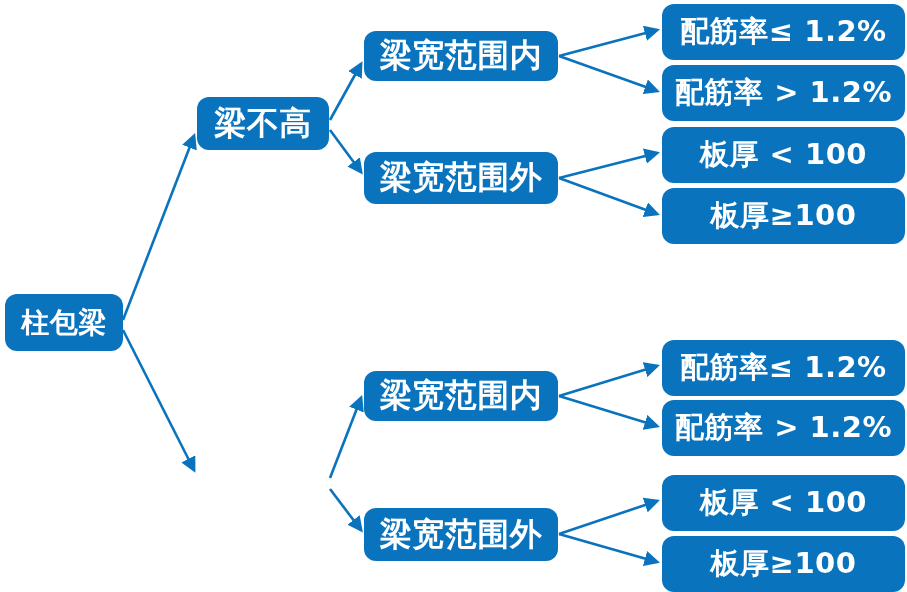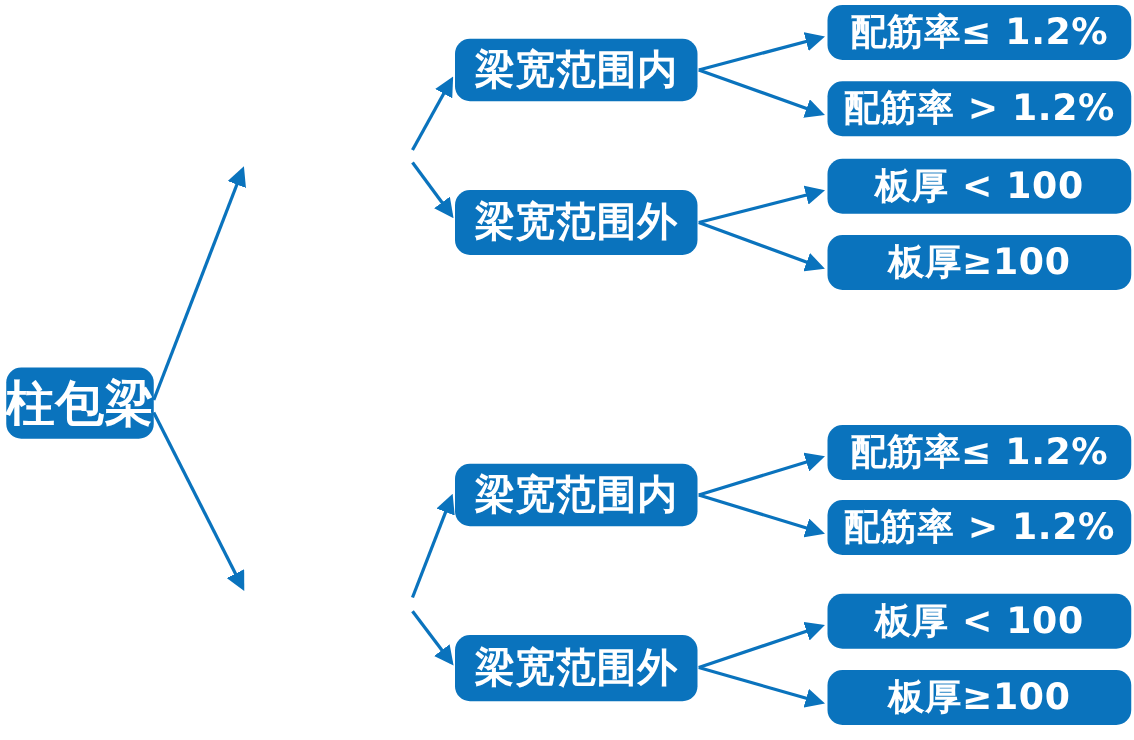--- a/index.html
+++ b/index.html
@@ -29,28 +29,28 @@
     font-weight: bold;
     border-radius: 12px;
     display: flex;
     align-items: center;
     justify-content: center;
     box-sizing: border-box;
     text-align: center;
     white-space: nowrap;
     letter-spacing: 0.5px;
   }
-  .node-root   { left: 5px;   top: 294px; width: 118px; height: 57px; font-size: 39px; font-family: Liberation Serif, serif; }
+  .node-root   { left: 5px;   top: 294px; width: 118px; height: 57px; font-size: 28px; font-family: Liberation Serif, serif; }
   .node-l2a    { left: 197px; top: 97px;  width: 132px; height: 53px; font-size: 32px; }
   .node-l2b    { left: 197px; top: 457px; width: 132px; height: 53px; font-size: 32px; }
   .node-l3a    { left: 364px; top: 31px;  width: 194px; height: 50px; font-size: 32px; }
   .node-l3b    { left: 364px; top: 152px; width: 194px; height: 52px; font-size: 32px; }
   .node-l3c    { left: 364px; top: 371px; width: 194px; height: 50px; font-size: 32px; }
   .node-l3d    { left: 364px; top: 508px; width: 194px; height: 53px; font-size: 32px; }
-  .leaf        { left: 662px; width: 243px; height: 44px; font-size: 29px; }
+  .leaf        { left: 662px; width: 243px; height: 56px; font-size: 29px; }
   .leaf-1 { top: 4px; }
   .leaf-2 { top: 65px; }
   .leaf-3 { top: 127px; }
   .leaf-4 { top: 188px; }
   .leaf-5 { top: 340px; }
   .leaf-6 { top: 400px; }
   .leaf-7 { top: 475px; }
   .leaf-8 { top: 536px; }
 </style>
 </head>
@@ -81,20 +81,21 @@
 
       <line x1="559" y1="396" x2="657" y2="366" marker-end="url(#arrow)"></line>
       <line x1="559" y1="396" x2="657" y2="426" marker-end="url(#arrow)"></line>
       <line x1="559" y1="534" x2="657" y2="501" marker-end="url(#arrow)"></line>
       <line x1="559" y1="534" x2="657" y2="562" marker-end="url(#arrow)"></line>
     </g>
   </svg>
 
   <div class="node node-root">柱包梁</div>
 
+  <div class="node node-l2a">梁不高</div>
 
   <div class="node node-l3a">梁宽范围内</div>
   <div class="node node-l3b">梁宽范围外</div>
   <div class="node node-l3c">梁宽范围内</div>
   <div class="node node-l3d">梁宽范围外</div>
 
   <div class="node leaf leaf-1">配筋率≤ 1.2%</div>
   <div class="node leaf leaf-2">配筋率 &gt; 1.2%</div>
   <div class="node leaf leaf-3">板厚 &lt; 100</div>
   <div class="node leaf leaf-4">板厚≥100</div>

